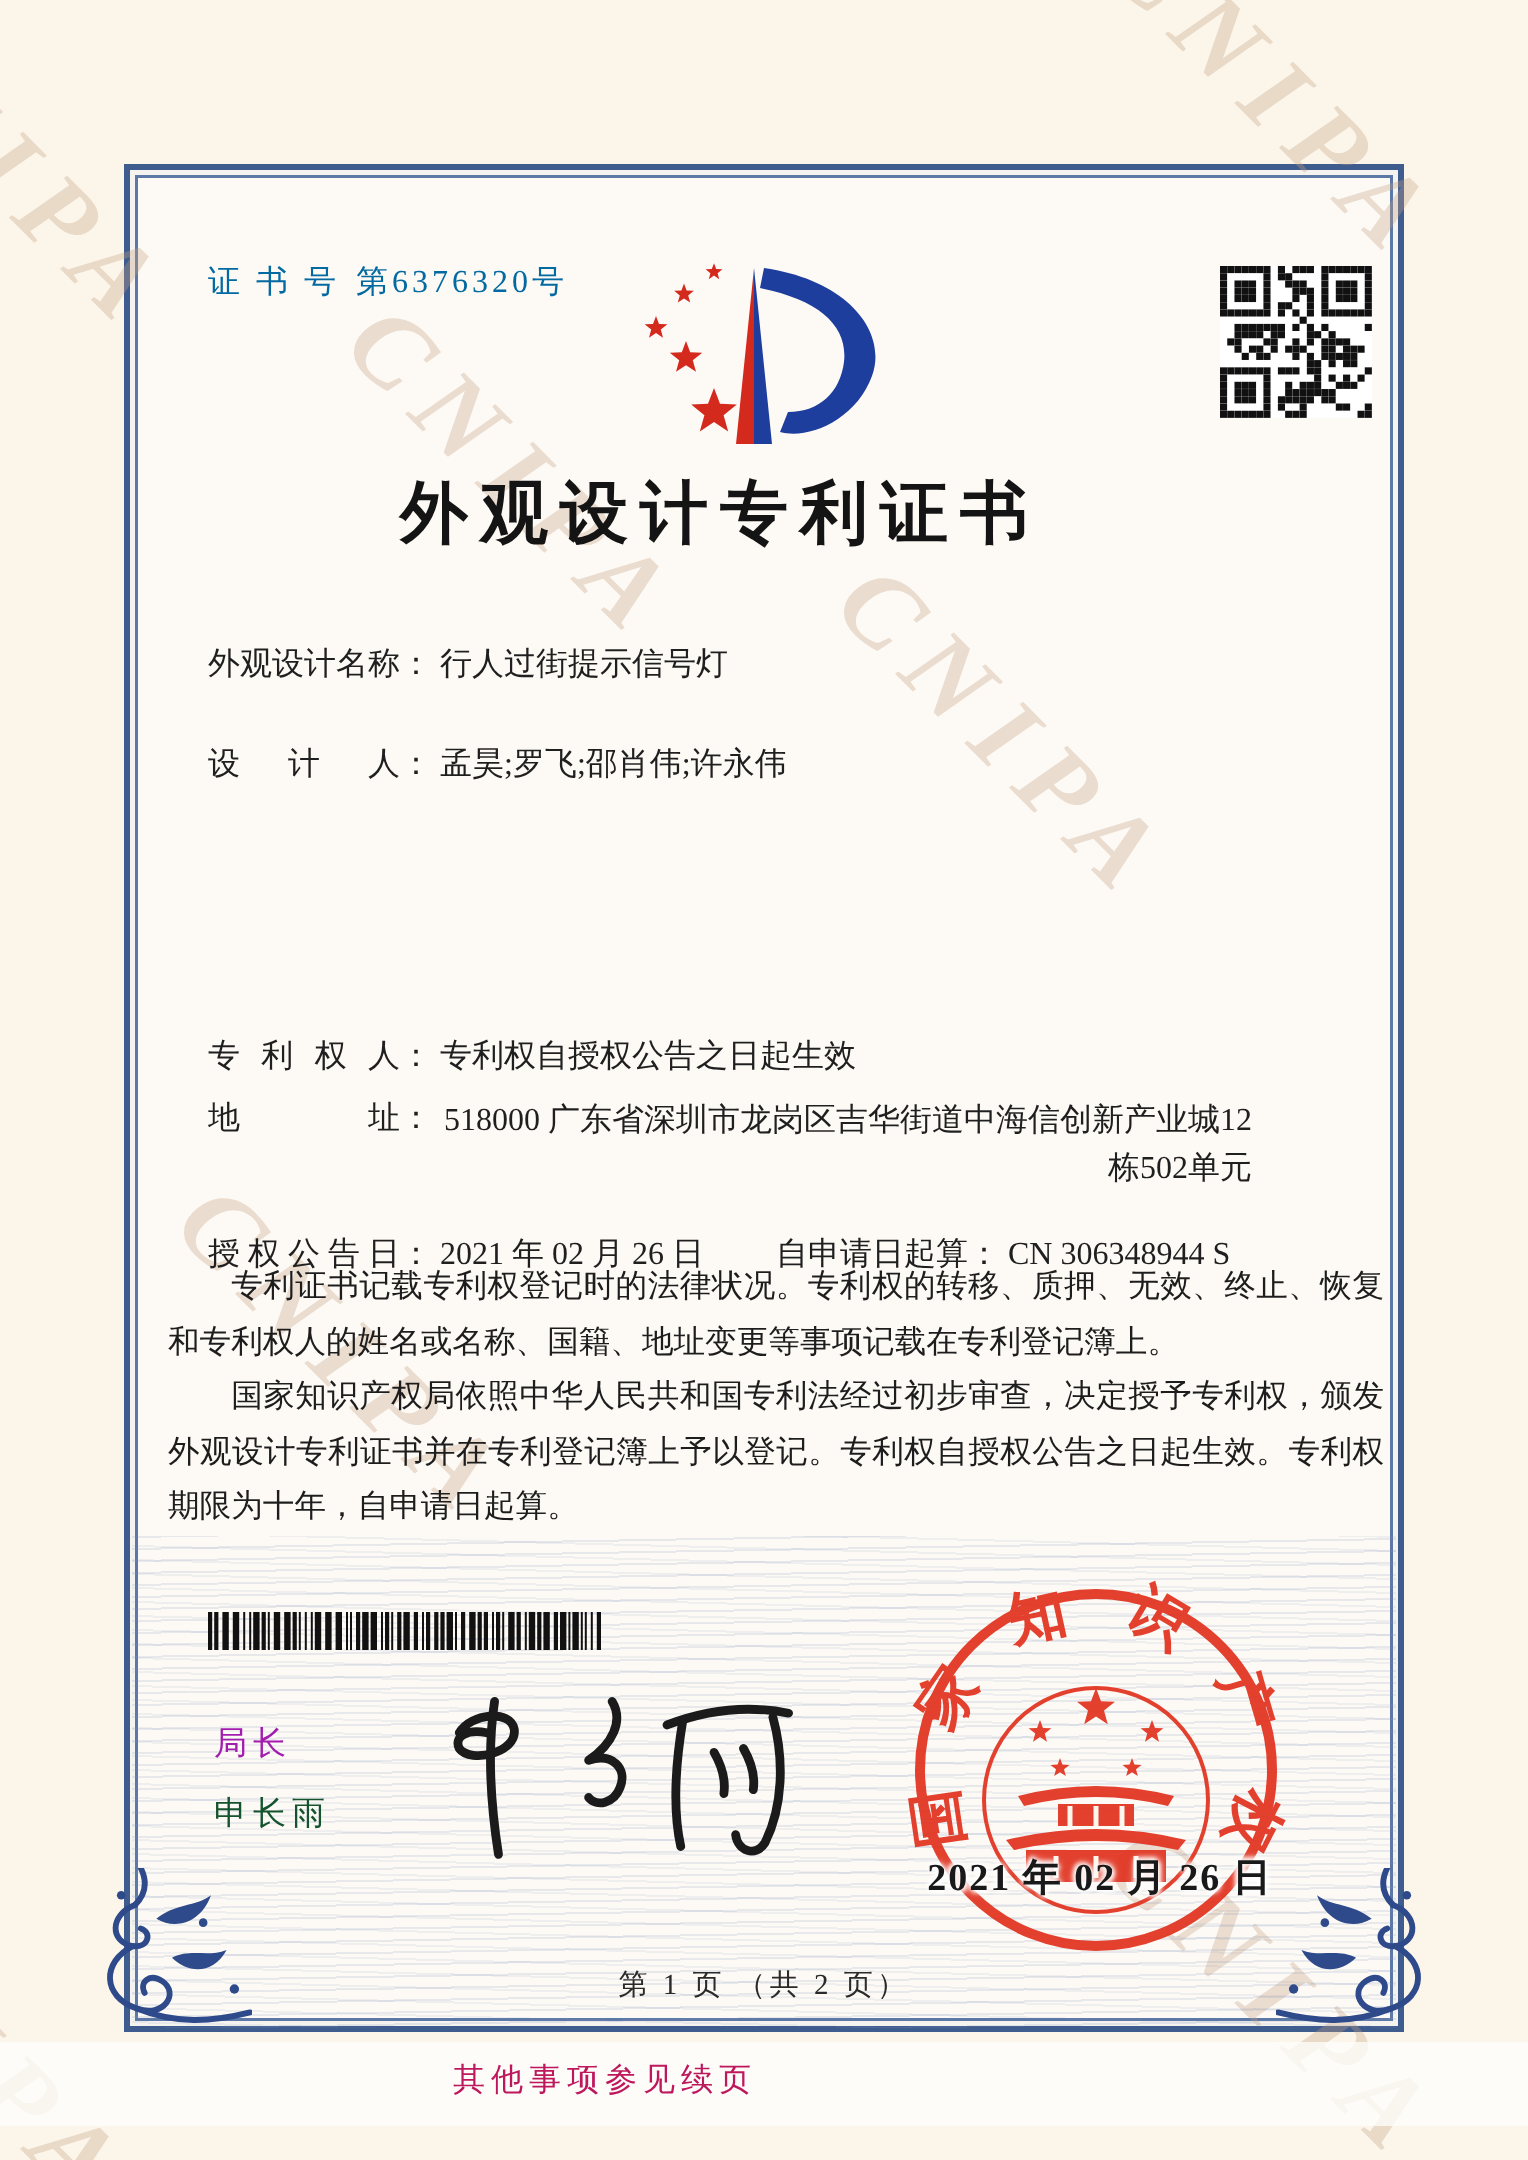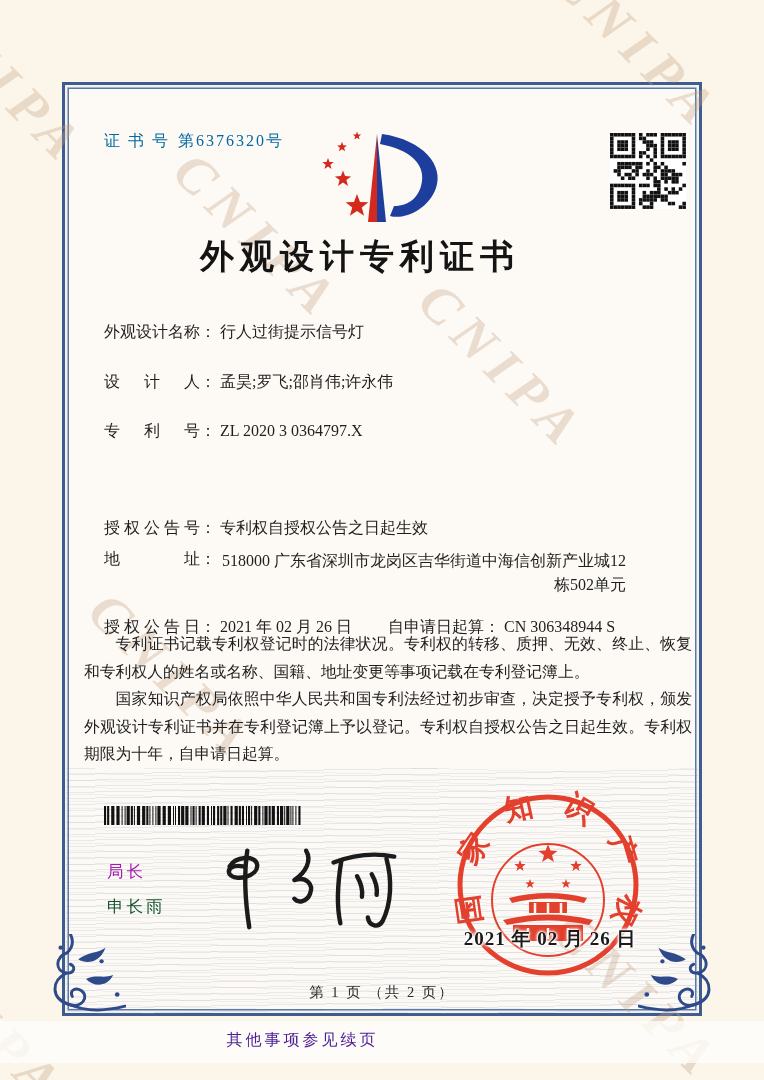--- a/index.html
+++ b/index.html
@@ -29,21 +29,21 @@
   .col2{position:absolute;left:284px;top:0;white-space:nowrap;}
   .paras{left:84px;top:630px;width:608px;}
   .paras p{margin:0;font-size:15.8px;line-height:27.5px;text-indent:2em;text-align:justify;color:#1d1d1d;}
   .sigtitle{left:107px;top:861px;font-size:16.5px;letter-spacing:3px;color:#a21caf;}
   .signame{left:107px;top:896px;font-size:16.5px;letter-spacing:3px;color:#14532d;}
   .sealdate{left:438px;top:926px;width:224px;text-align:center;font-size:19px;font-weight:bold;
             color:#191919;letter-spacing:1px;z-index:4;
             text-shadow:0 0 3px #fff,0 0 5px #fff,1px 1px 2px #fff,-1px -1px 2px #fff;}
   .pageinfo{left:0;width:764px;top:983px;text-align:center;font-size:14.5px;letter-spacing:2px;color:#2a2a2a;}
   .contband{position:absolute;left:0;top:1021px;width:764px;height:42px;background:rgba(255,255,255,0.72);z-index:2;}
-  .contnote{left:0;width:605px;top:1030px;text-align:center;font-size:16px;letter-spacing:3px;color:#4c1d95;}
+  .contnote{left:0;width:605px;top:1030px;text-align:center;font-size:16px;letter-spacing:3px;color:#be185d;}
   .flourish{position:absolute;z-index:4;width:82px;height:80px;}
   .flourish.left{left:44px;top:934px;}
   .flourish.right{left:638px;top:934px;transform:scaleX(-1);}
   .logo{left:312px;top:126px;width:140px;height:104px;}
   .qr{left:610px;top:133px;width:76px;height:76px;}
   .sigsvg{left:212px;top:836px;width:196px;height:100px;}
   .sealsvg{left:453px;top:790px;width:190px;height:190px;opacity:0.93;}
   .barcode{left:104px;top:806px;width:202px;height:19px;}
 </style>
 </head>
@@ -301,25 +301,22 @@
     </svg>
 
   <div class="abs title">外观设计专利证书</div>
 
   <div class="abs row" style="top:322px">
     <span class="flabel">外观设计名称</span><span>：</span><span class="fvalue">行人过街提示信号灯</span>
   </div>
   <div class="abs row" style="top:372px">
     <span class="flabel">设计人</span><span>：</span><span class="fvalue">孟昊;罗飞;邵肖伟;许永伟</span>
   </div>
-  <div class="abs row" style="top:421px">
-    <span class="flabel">专利号</span><span>：</span><span class="fvalue">ZL 2020 3 0364797.X</span>
-  </div>
   <div class="abs row" style="top:518px">
-    <span class="flabel">授权公告号</span><span>：</span><span class="fvalue">专利权自授权公告之日起生效</span>
+    <span class="flabel">专利权人</span><span>：</span><span class="fvalue">专利权自授权公告之日起生效</span>
   </div>
   <div class="abs row" style="top:549px">
     <span class="flabel">地址</span><span>：</span><span class="fvalue addrval">518000 广东省深圳市龙岗区吉华街道中海信创新产业城12栋502单元</span>
   </div>
   <div class="abs row" style="top:617px;right:70px">
     <span>
       <span class="flabel">授权公告日</span><span>：</span><span class="fvalue">2021 年 02 月 26 日</span>
     </span>
     <span class="col2">
       <span class="flabel">自申请日起算</span><span>：</span><span class="fvalue">CN 306348944 S</span>

